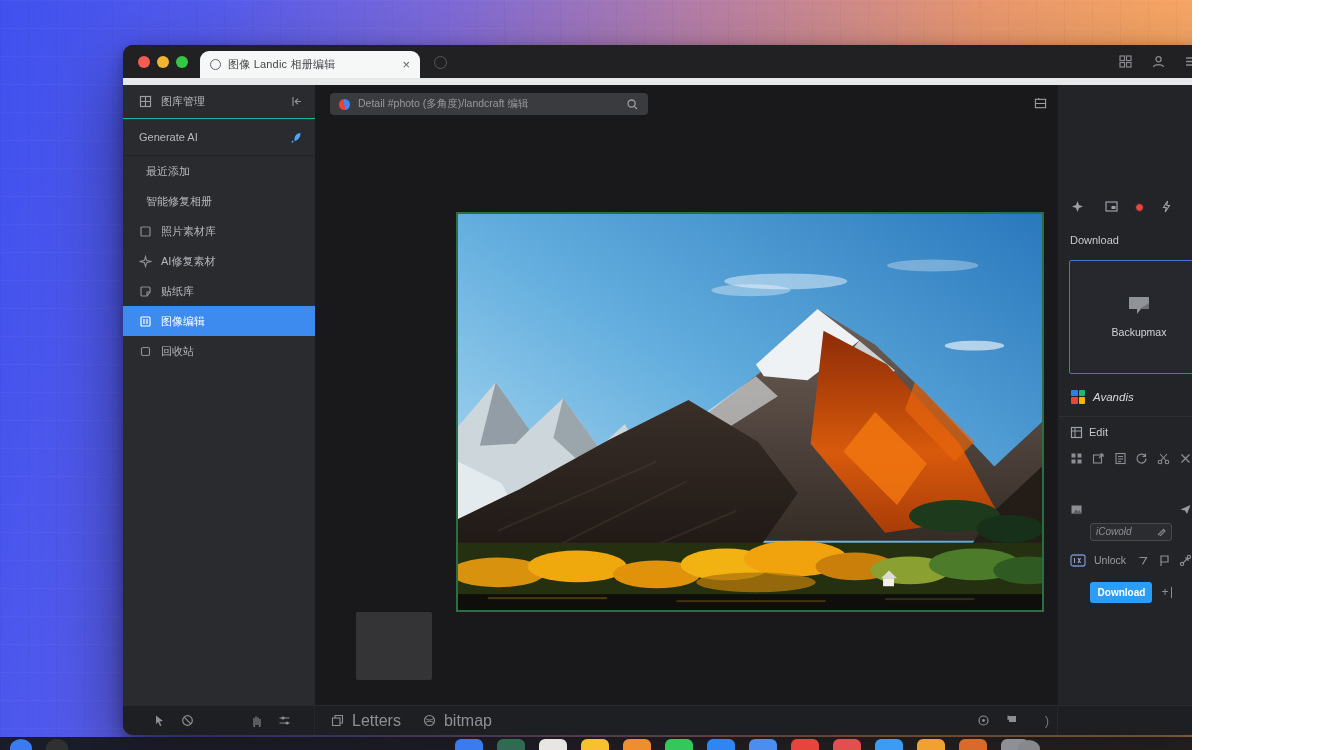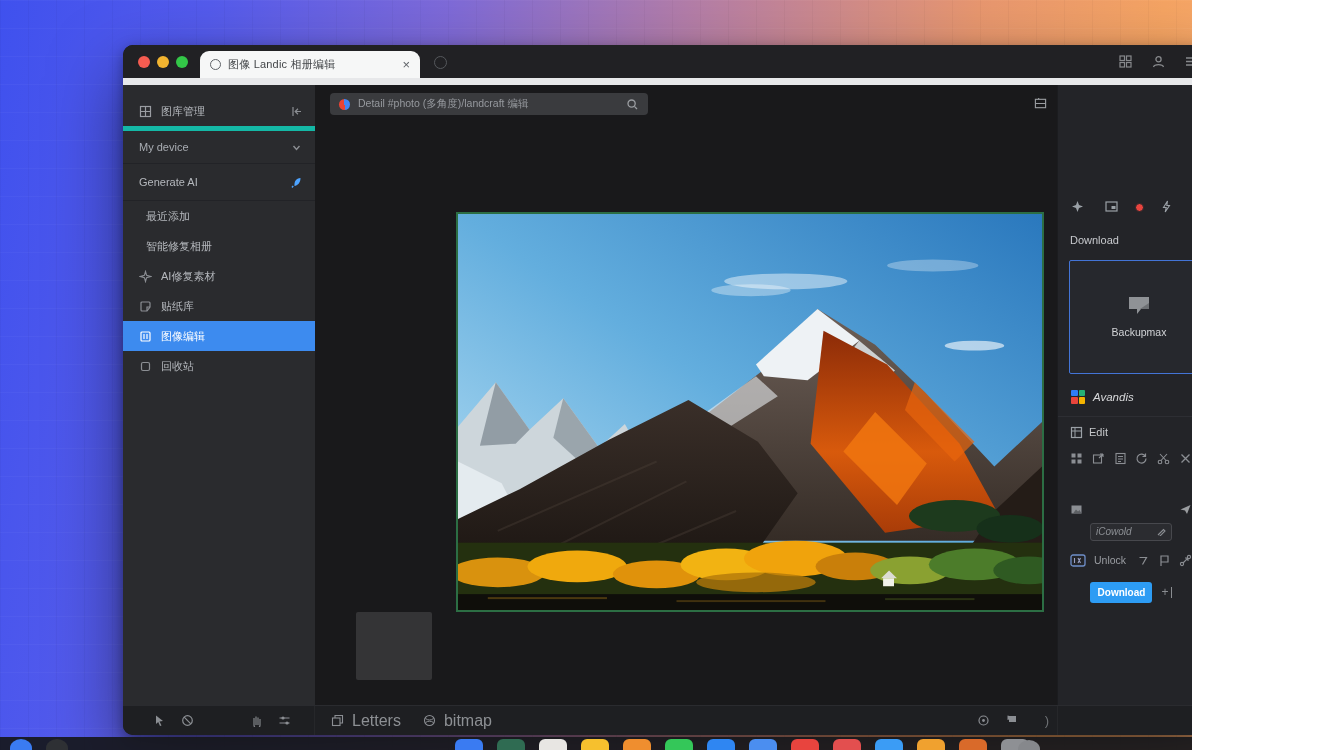--- a/index.html
+++ b/index.html
@@ -32,21 +32,21 @@
   .tb-icons { display:flex; gap:20px; align-items:center; padding:0 22px 10px 0; }
   .tb-icons svg { display:block; }
 
   .strip { height:7px; background:#e7e8ea; flex:none; }
 
   .body { flex:1; display:flex; min-height:0; }
 
   
   .sidebar { width:192px; background:#2a2b2e; flex:none; display:flex; flex-direction:column; color:#b5b8bd; }
   .sb-row { display:flex; align-items:center; gap:9px; padding:0 12px 0 16px; flex:none; }
-  .sb-head { height:34px; border-bottom:5px solid #14b8a6;margin-top:12px; }
+  .sb-head { height:34px; border-bottom:1px solid #14b8a6; }
   .sb-device { height:33px; border-bottom:1px solid #222327; color:#a9adb3; }
   .sb-gen { height:37px; border-bottom:1px solid #222327; }
   .sb-label { flex:1; white-space:nowrap; overflow:hidden; }
   .sb-item { height:30px; padding-left:16px; }
   .sb-item.indent { padding-left:23px; }
   .sb-item.selected { background:#3d8bef; color:#fff; }
   .sb-item.selected svg * { stroke:#fff; }
   .sb-fill { flex:1; }
   .icon13 { width:13px; height:13px; flex:none; }
 
@@ -162,39 +162,39 @@
         <div class="sb-row sb-head">
           <svg class="icon13" viewBox="0 0 13 13">
             <rect x="1.5" y="1.5" width="10" height="10" fill="none" stroke="#9a9da2" stroke-width="1.2"></rect>
             <path d="M6.5 1.5v10M1.5 6.5h10" stroke="#9a9da2" stroke-width="1.2"></path>
           </svg>
           <span class="sb-label">图库管理</span>
           <svg class="icon13" viewBox="0 0 13 13">
             <path d="M3 2v9M11 6.5H5M8 3.8 5.2 6.5 8 9.2" fill="none" stroke="#8b8e93" stroke-width="1.2"></path>
           </svg>
         </div>
-        <div class="sb-row sb-device">
-          <span class="sb-label">My device</span>
-          <svg class="icon13" viewBox="0 0 13 13">
-            <path d="M3.5 5 6.5 8.5 9.5 5" fill="none" stroke="#8b8e93" stroke-width="1.4"></path>
-          </svg>
-        </div>
         <div class="sb-row sb-gen">
           <span class="sb-label">Generate AI</span>
           <svg class="icon13" viewBox="0 0 13 13">
             <path d="M10.5 2 C6 2.5 4 5.5 4.5 10 C7.5 9.5 10.5 7 10.5 2 Z" fill="#4da3ff"></path>
             <path d="M3.2 9.8 2 11.5" stroke="#4da3ff" stroke-width="1.4"></path>
           </svg>
         </div>
 
         <div class="sb-row sb-item indent">
           <span class="sb-label">最近添加</span>
         </div>
         <div class="sb-row sb-item indent">
           <span class="sb-label">智能修复相册</span>
+        </div>
+        <div class="sb-row sb-item">
+          <svg class="icon13" viewBox="0 0 13 13">
+            <rect x="2" y="2" width="9" height="9" rx="1" fill="none" stroke="#8b8e93" stroke-width="1.2"></rect>
+          </svg>
+          <span class="sb-label">照片素材库</span>
         </div>
         <div class="sb-row sb-item">
           <svg class="icon13" viewBox="0 0 13 13">
             <path d="M6.5 1.5 7.6 5.4 11.5 6.5 7.6 7.6 6.5 11.5 5.4 7.6 1.5 6.5 5.4 5.4 Z" fill="none" stroke="#8b8e93" stroke-width="1.1"></path>
           </svg>
           <span class="sb-label">AI修复素材</span>
         </div>
         <div class="sb-row sb-item">
           <svg class="icon13" viewBox="0 0 13 13">
             <path d="M2 3 a1 1 0 0 1 1-1 h7 a1 1 0 0 1 1 1 v4 l-3 4 h-5 a1 1 0 0 1 -1-1 Z" fill="none" stroke="#8b8e93" stroke-width="1.2"></path>

